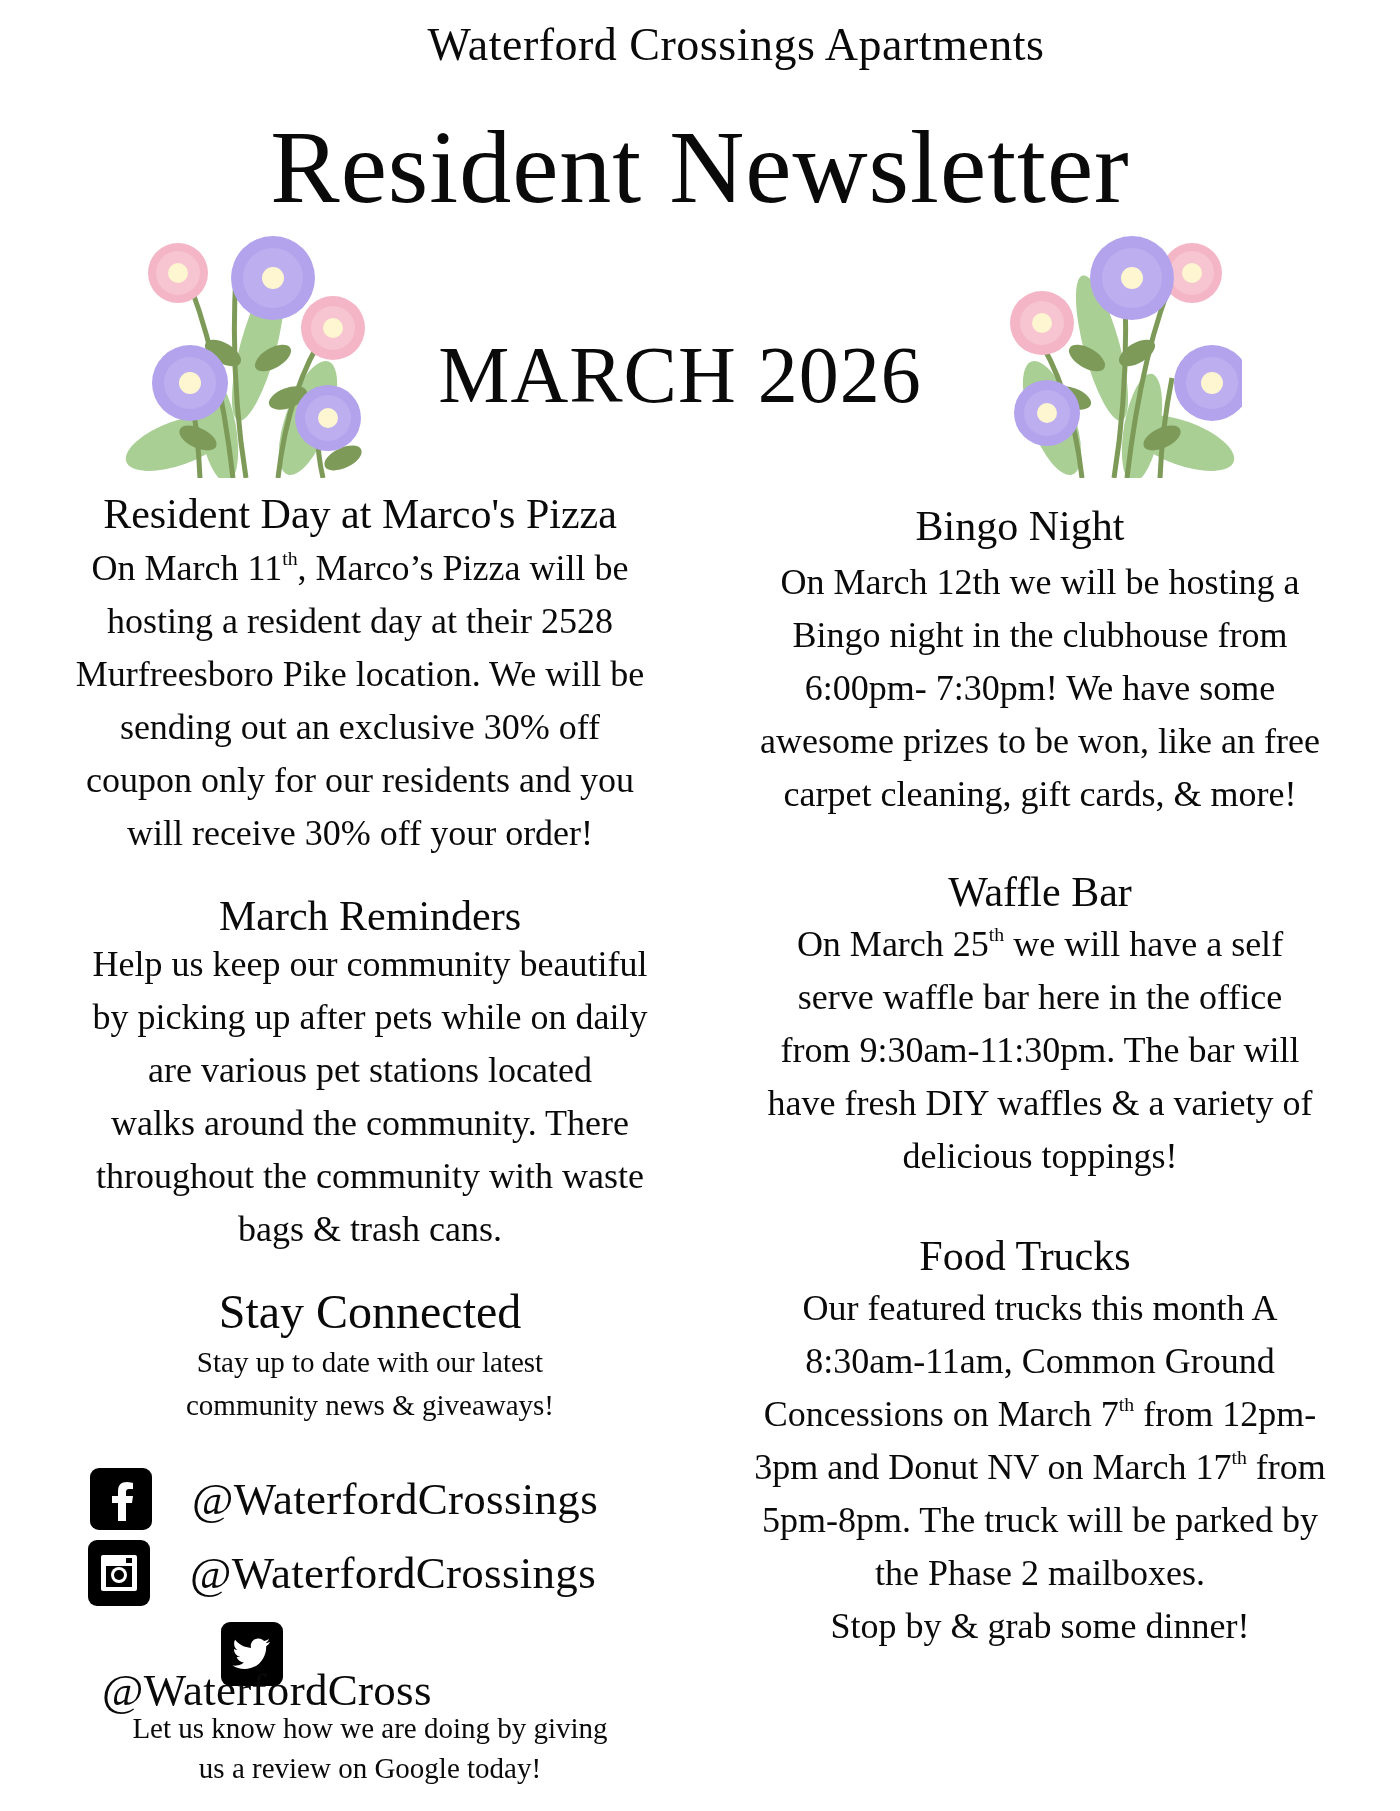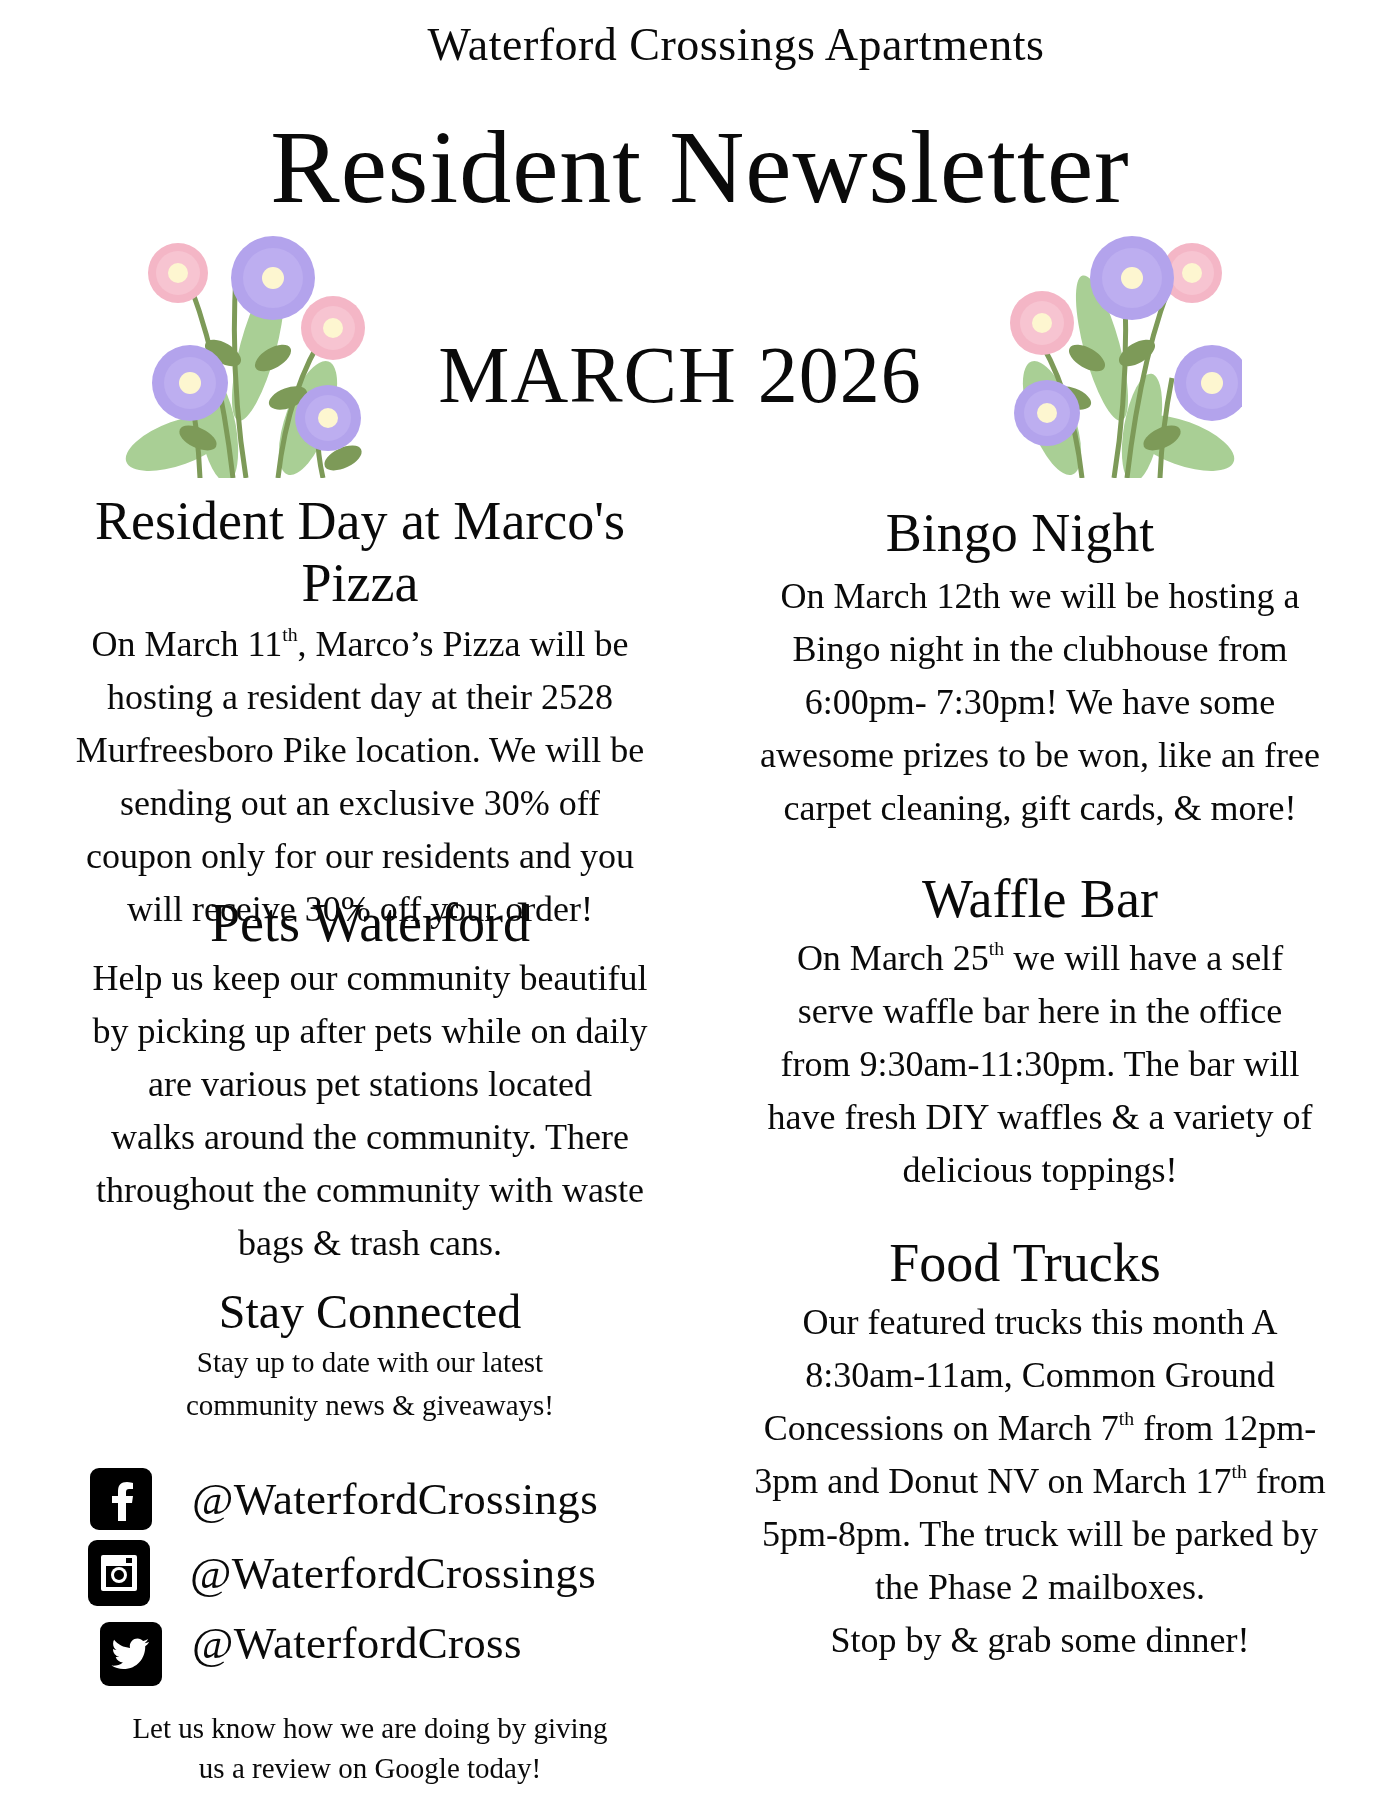--- a/index.html
+++ b/index.html
@@ -5,21 +5,21 @@
   html, body { margin: 0; padding: 0; background: #ffffff; }
   body { width: 1400px; height: 1811px; position: relative; overflow: hidden;
          font-family: "Liberation Serif", "DejaVu Serif", serif; color: #0a0a0a; }
   .abs { position: absolute; }
   .center { text-align: center; }
   .property-name { left: 0; width: 1400px; top: 18px; font-size: 46px; letter-spacing: 0.5px; padding-left: 36px; }
   .main-title { left: 0; width: 1400px; top: 112px; font-size: 104px; letter-spacing: 1px; line-height: 1.05; }
   .issue-date { left: 420px; width: 520px; top: 335px; font-size: 80px; letter-spacing: 1px; line-height: 1; }
   .flowers { width: 260px; height: 250px; }
   .col { position: absolute; text-align: center; }
-  .heading { font-size: 54px; line-height: 1.15; }
+  .heading { font-size: 42px; line-height: 1.15; }
   .body-text { font-size: 36px; line-height: 53px; }
   .small-text { font-size: 29px; line-height: 43px; }
   sup { font-size: 0.55em; line-height: 0; position: relative; top: -0.1em; }
   .social-row { position: absolute; display: flex; align-items: center; }
   .social-icon { width: 62px; height: 62px; background: #000; border-radius: 9px;
                  display: flex; align-items: center; justify-content: center; }
   .social-handle { font-size: 45px; margin-left: 40px; letter-spacing: 0.3px; }
 </style>
 </head>
 <body>
@@ -121,21 +121,21 @@
     <div><span>On March 11</span><sup>th</sup><span>, Marco’s Pizza will be</span></div>
     <div>hosting a resident day at their 2528</div>
     <div>Murfreesboro Pike location. We will be</div>
     <div>sending out an exclusive 30% off</div>
     <div>coupon only for our residents and you</div>
     <div>will receive 30% off your order!</div>
   </div>
 </div>
 
 <div class="col" style="left:40px; width:660px; top:892px;">
-  <div class="heading">Pets Waterford</div>
+  <div class="heading">March Reminders</div>
   <div class="body-text" style="margin-top:-2px;">
     <div>Help us keep our community beautiful</div>
     <div>by picking up after pets while on daily</div>
     <div>are various pet stations located</div>
     <div>walks around the community. There</div>
     <div>throughout the community with waste</div>
     <div>bags &amp; trash cans.</div>
   </div>
 </div>
 
@@ -161,21 +161,21 @@
         <rect x="2" y="2" width="36" height="36" rx="2" fill="#fff"></rect>
         <rect x="7" y="12" width="26" height="22" fill="#000"></rect>
         <circle cx="20" cy="22" r="8" fill="#fff"></circle>
         <circle cx="20" cy="22" r="5" fill="#000"></circle>
         <rect x="27" y="5" width="6" height="5" fill="#000"></rect>
         <rect x="7" y="10" width="26" height="3" fill="#fff"></rect>
       </svg>
   </div>
   <div class="social-handle">@WaterfordCrossings</div>
 </div>
-<div class="social-row" style="left:100px; top:1622px;">
+<div class="social-row" style="left:72px; top:1622px;flex-direction:column;">
   <div class="social-icon" style="height:64px;">
     <svg width="40" height="34" viewBox="0 0 40 34">
         <path d="M38 5c-1.4.6-2.8 1-4.4 1.2 1.6-1 2.8-2.5 3.4-4.2-1.5.9-3.1 1.5-4.9 1.9C30.7 2.3 28.7 1.4 26.5 1.4c-4.3 0-7.7 3.5-7.7 7.7 0 .6.1 1.2.2 1.8C12.6 10.6 6.9 7.5 3.1 2.8c-.7 1.1-1 2.5-1 3.9 0 2.7 1.4 5 3.4 6.4-1.3 0-2.4-.4-3.5-1v.1c0 3.7 2.7 6.9 6.2 7.6-.7.2-1.3.3-2 .3-.5 0-1 0-1.5-.1 1 3.1 3.8 5.3 7.2 5.4-2.6 2.1-6 3.3-9.6 3.3-.6 0-1.2 0-1.8-.1 3.4 2.2 7.5 3.5 11.8 3.5 14.2 0 21.9-11.7 21.9-21.9v-1c1.6-1.1 2.8-2.5 3.8-4z" fill="#fff"></path>
       </svg>
   </div>
   <div class="social-handle" style="margin-left:30px; margin-top:-22px;">@WaterfordCross</div>
 </div>
 
 <div class="col small-text" style="left:60px; width:620px; top:1708px; line-height:40px;">
   <div>Let us know how we are doing by giving</div>

